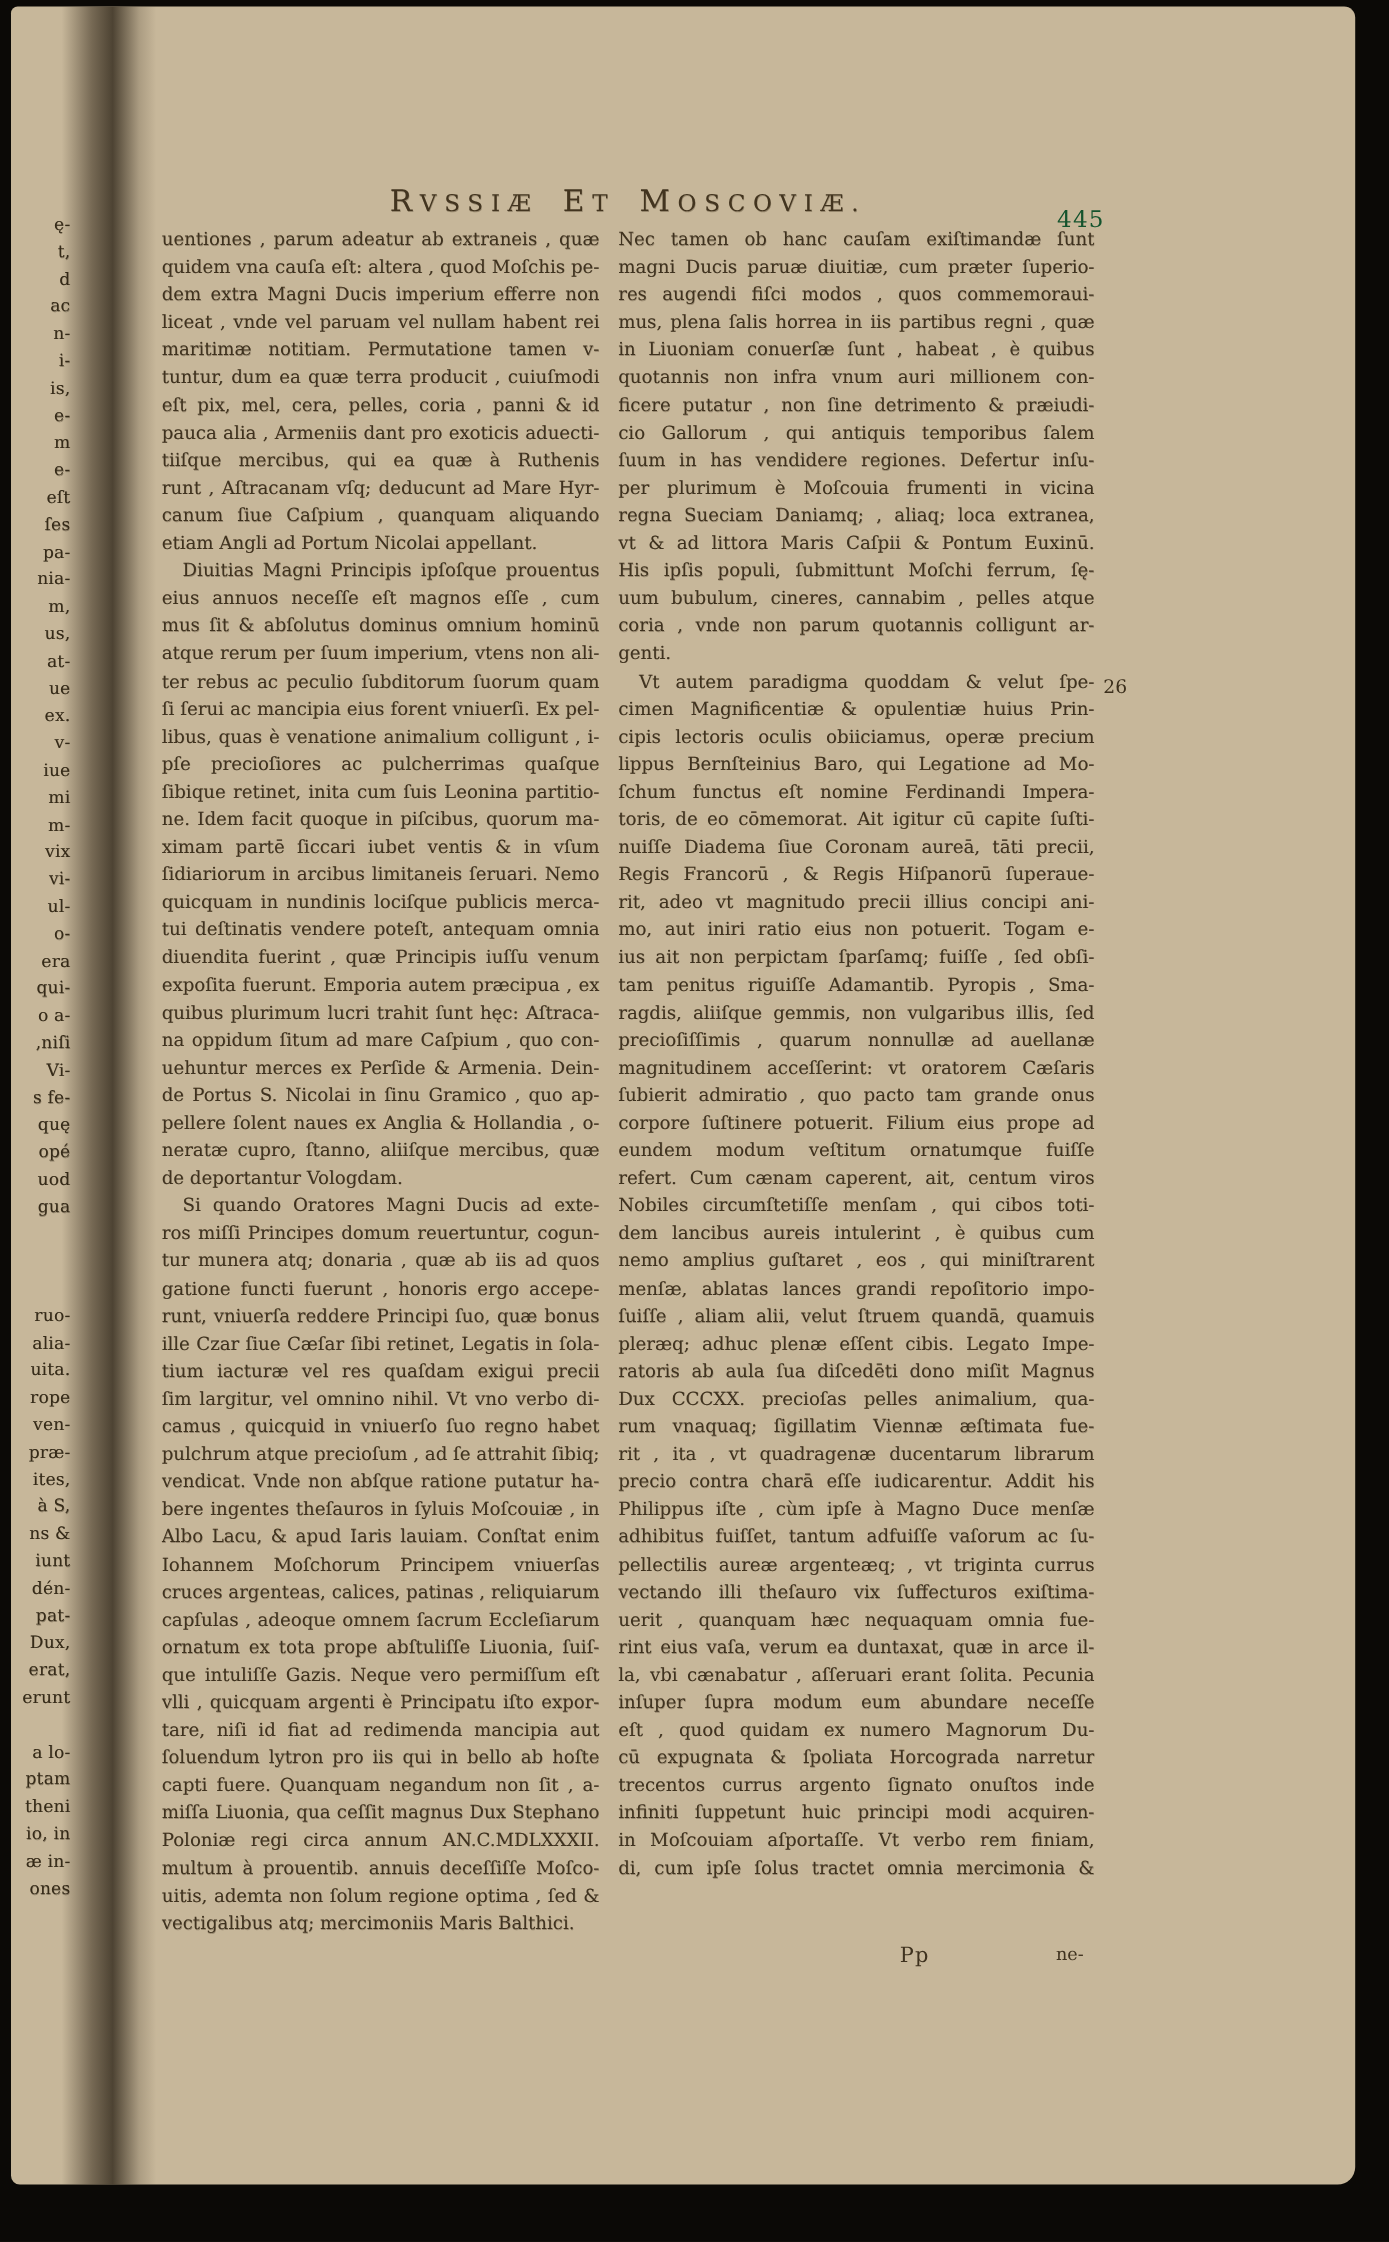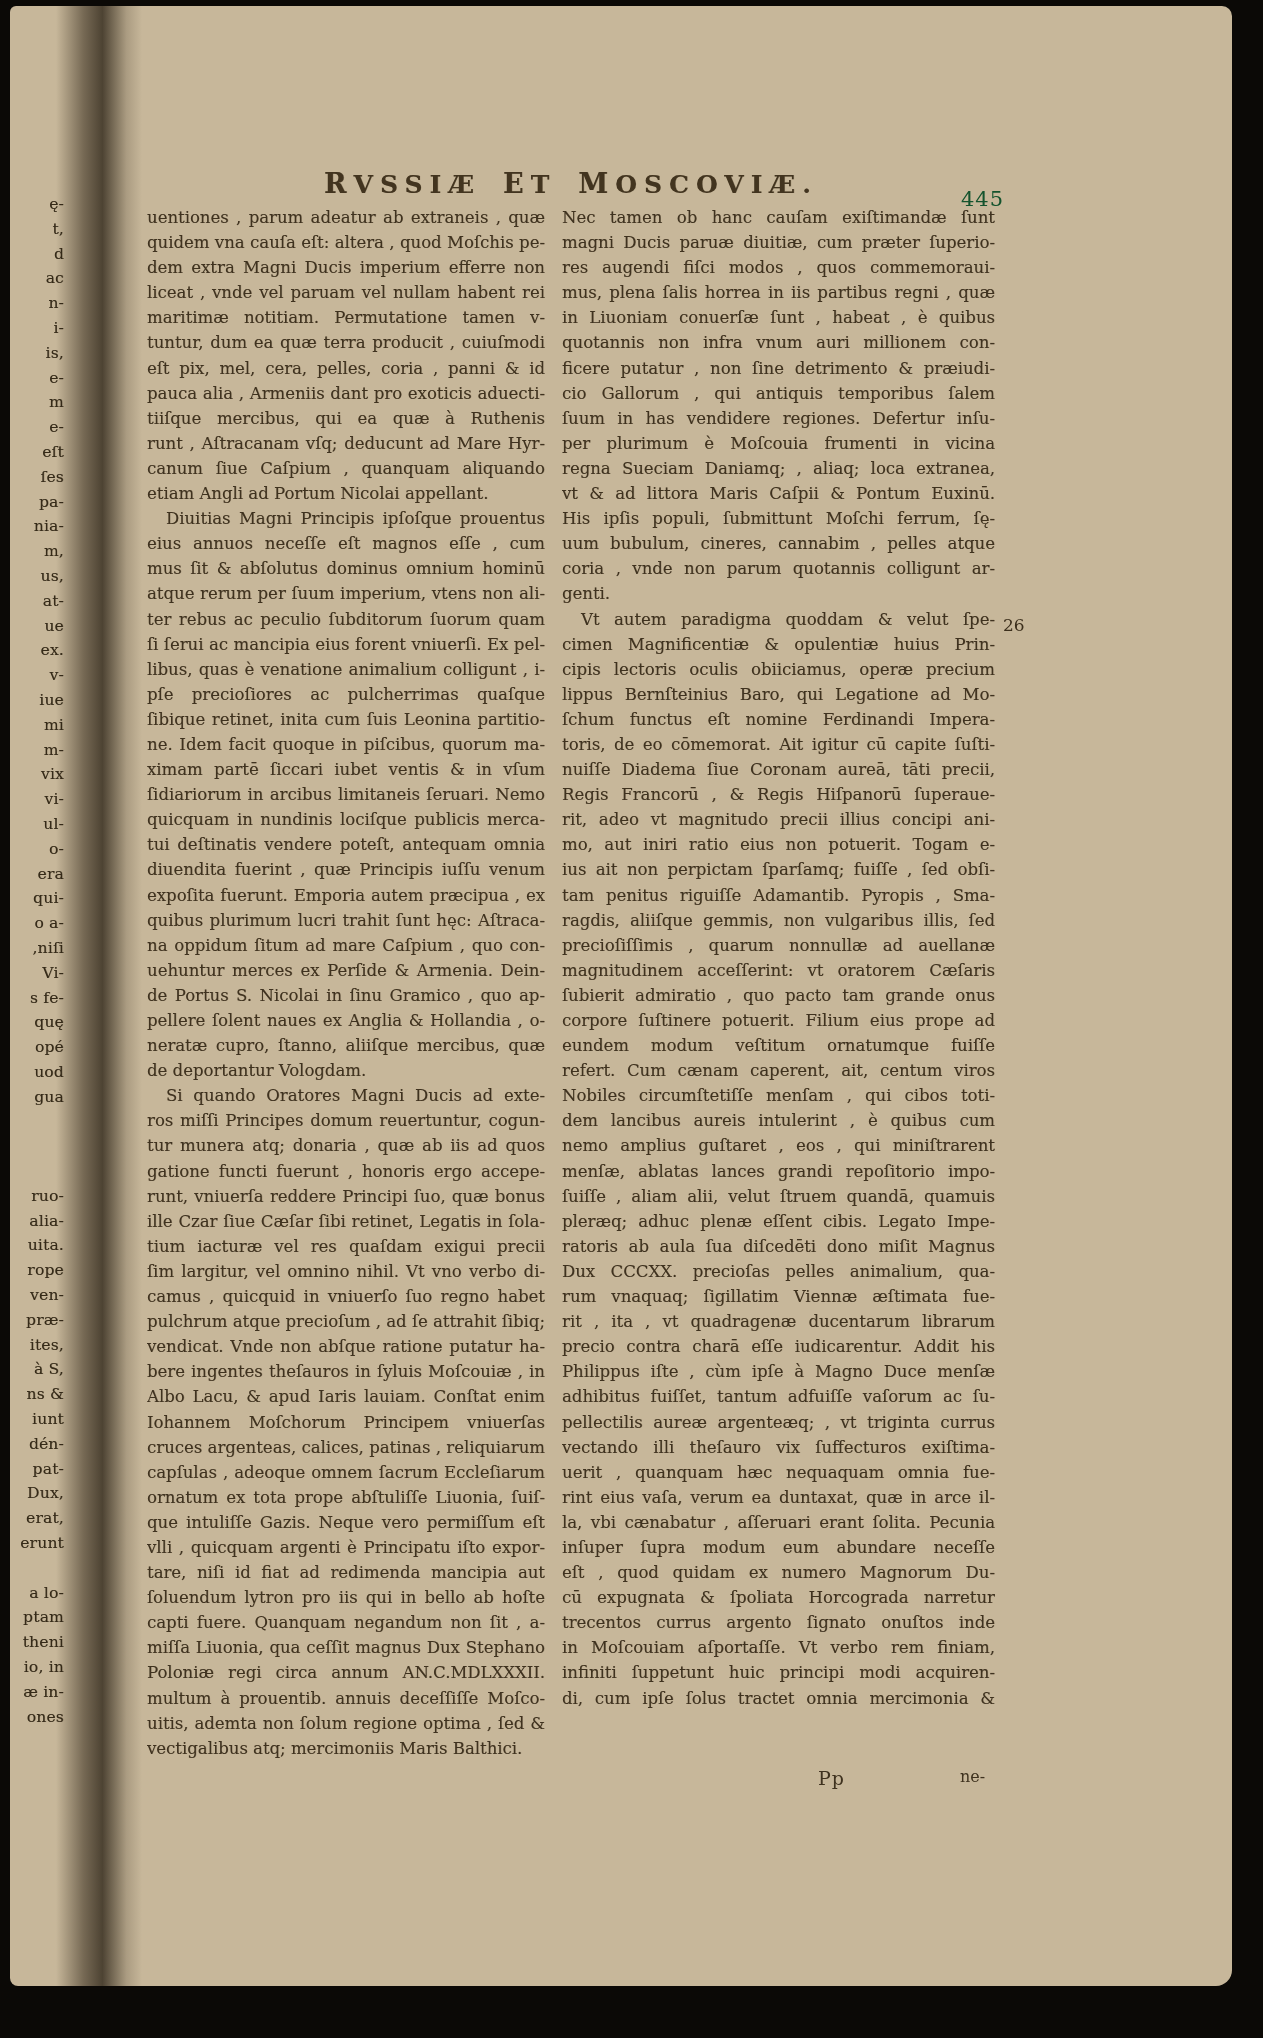--- a/index.html
+++ b/index.html
@@ -68,26 +68,25 @@
   }
   .header {
     text-align: center;
     height: 30px;
     line-height: 26px;
     white-space: nowrap;
   }
   .hw {
     display: inline-block;
     margin: 0 11px;
-    font-size: 25px;
+    font-size: 21px;
     letter-spacing: 7px;
     text-transform: uppercase;
     color: #42341f;
     text-shadow: 0.4px 0.3px 0 rgba(60,46,26,0.35);
-    font-weight: bold;
   }
   .hw::first-letter { font-size: 27px; }
   .pgnum {
     position: absolute;
     top: 16px;
     left: 814px;
     font-size: 21px;
     letter-spacing: 1px;
     color: #14532d;
   }
@@ -327,22 +326,22 @@
           <div class="line">adhibitus fuiſſet, tantum adfuiſſe vaſorum ac ſu-</div>
           <div class="line">pellectilis aureæ argenteæq; , vt triginta currus</div>
           <div class="line">vectando illi theſauro vix ſuffecturos exiſtima-</div>
           <div class="line">uerit , quanquam hæc nequaquam omnia fue-</div>
           <div class="line">rint eius vaſa, verum ea duntaxat, quæ in arce il-</div>
           <div class="line">la, vbi cænabatur , aſſeruari erant ſolita. Pecunia</div>
           <div class="line">inſuper ſupra modum eum abundare neceſſe</div>
           <div class="line">eſt , quod quidam ex numero Magnorum Du-</div>
           <div class="line">cū expugnata &amp; ſpoliata Horcograda narretur</div>
           <div class="line">trecentos currus argento ſignato onuſtos inde</div>
+          <div class="line">infiniti ſuppetunt huic principi modi acquiren-</div>
           <div class="line">in Moſcouiam aſportaſſe. Vt verbo rem finiam,</div>
-          <div class="line">infiniti ſuppetunt huic principi modi acquiren-</div>
           <div class="line">di, cum ipſe ſolus tractet omnia mercimonia &amp;</div>
         </div>
     </div>
 
     <div class="note26">26</div>
 
     <div class="sigrow">
       <span class="sig">Pp</span>
       <span class="catch">ne-</span>
     </div>

